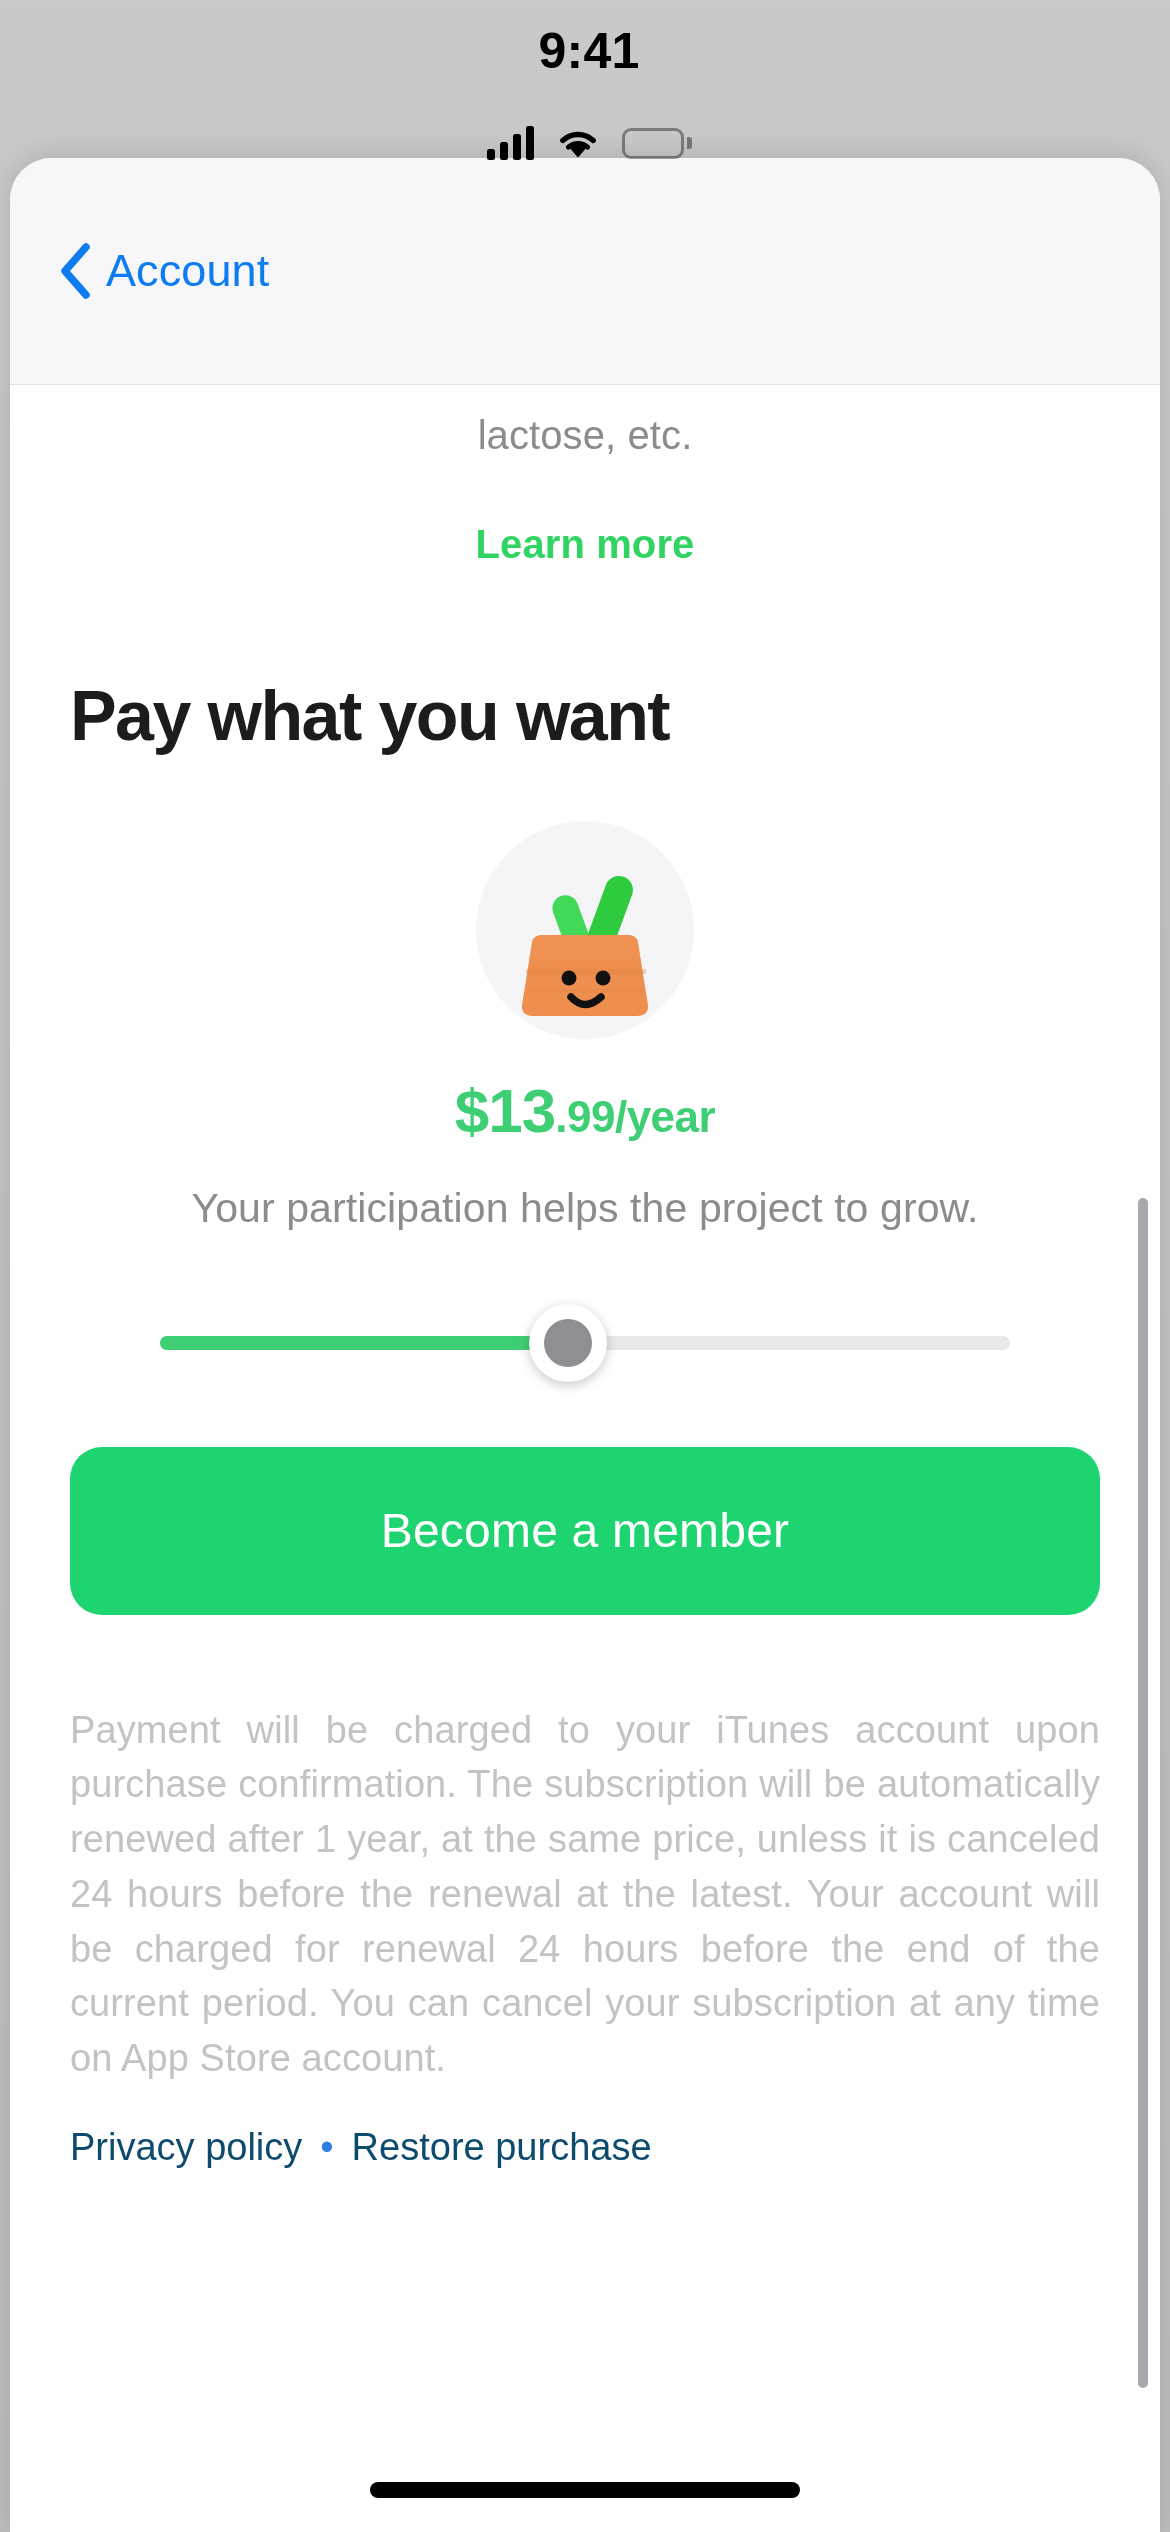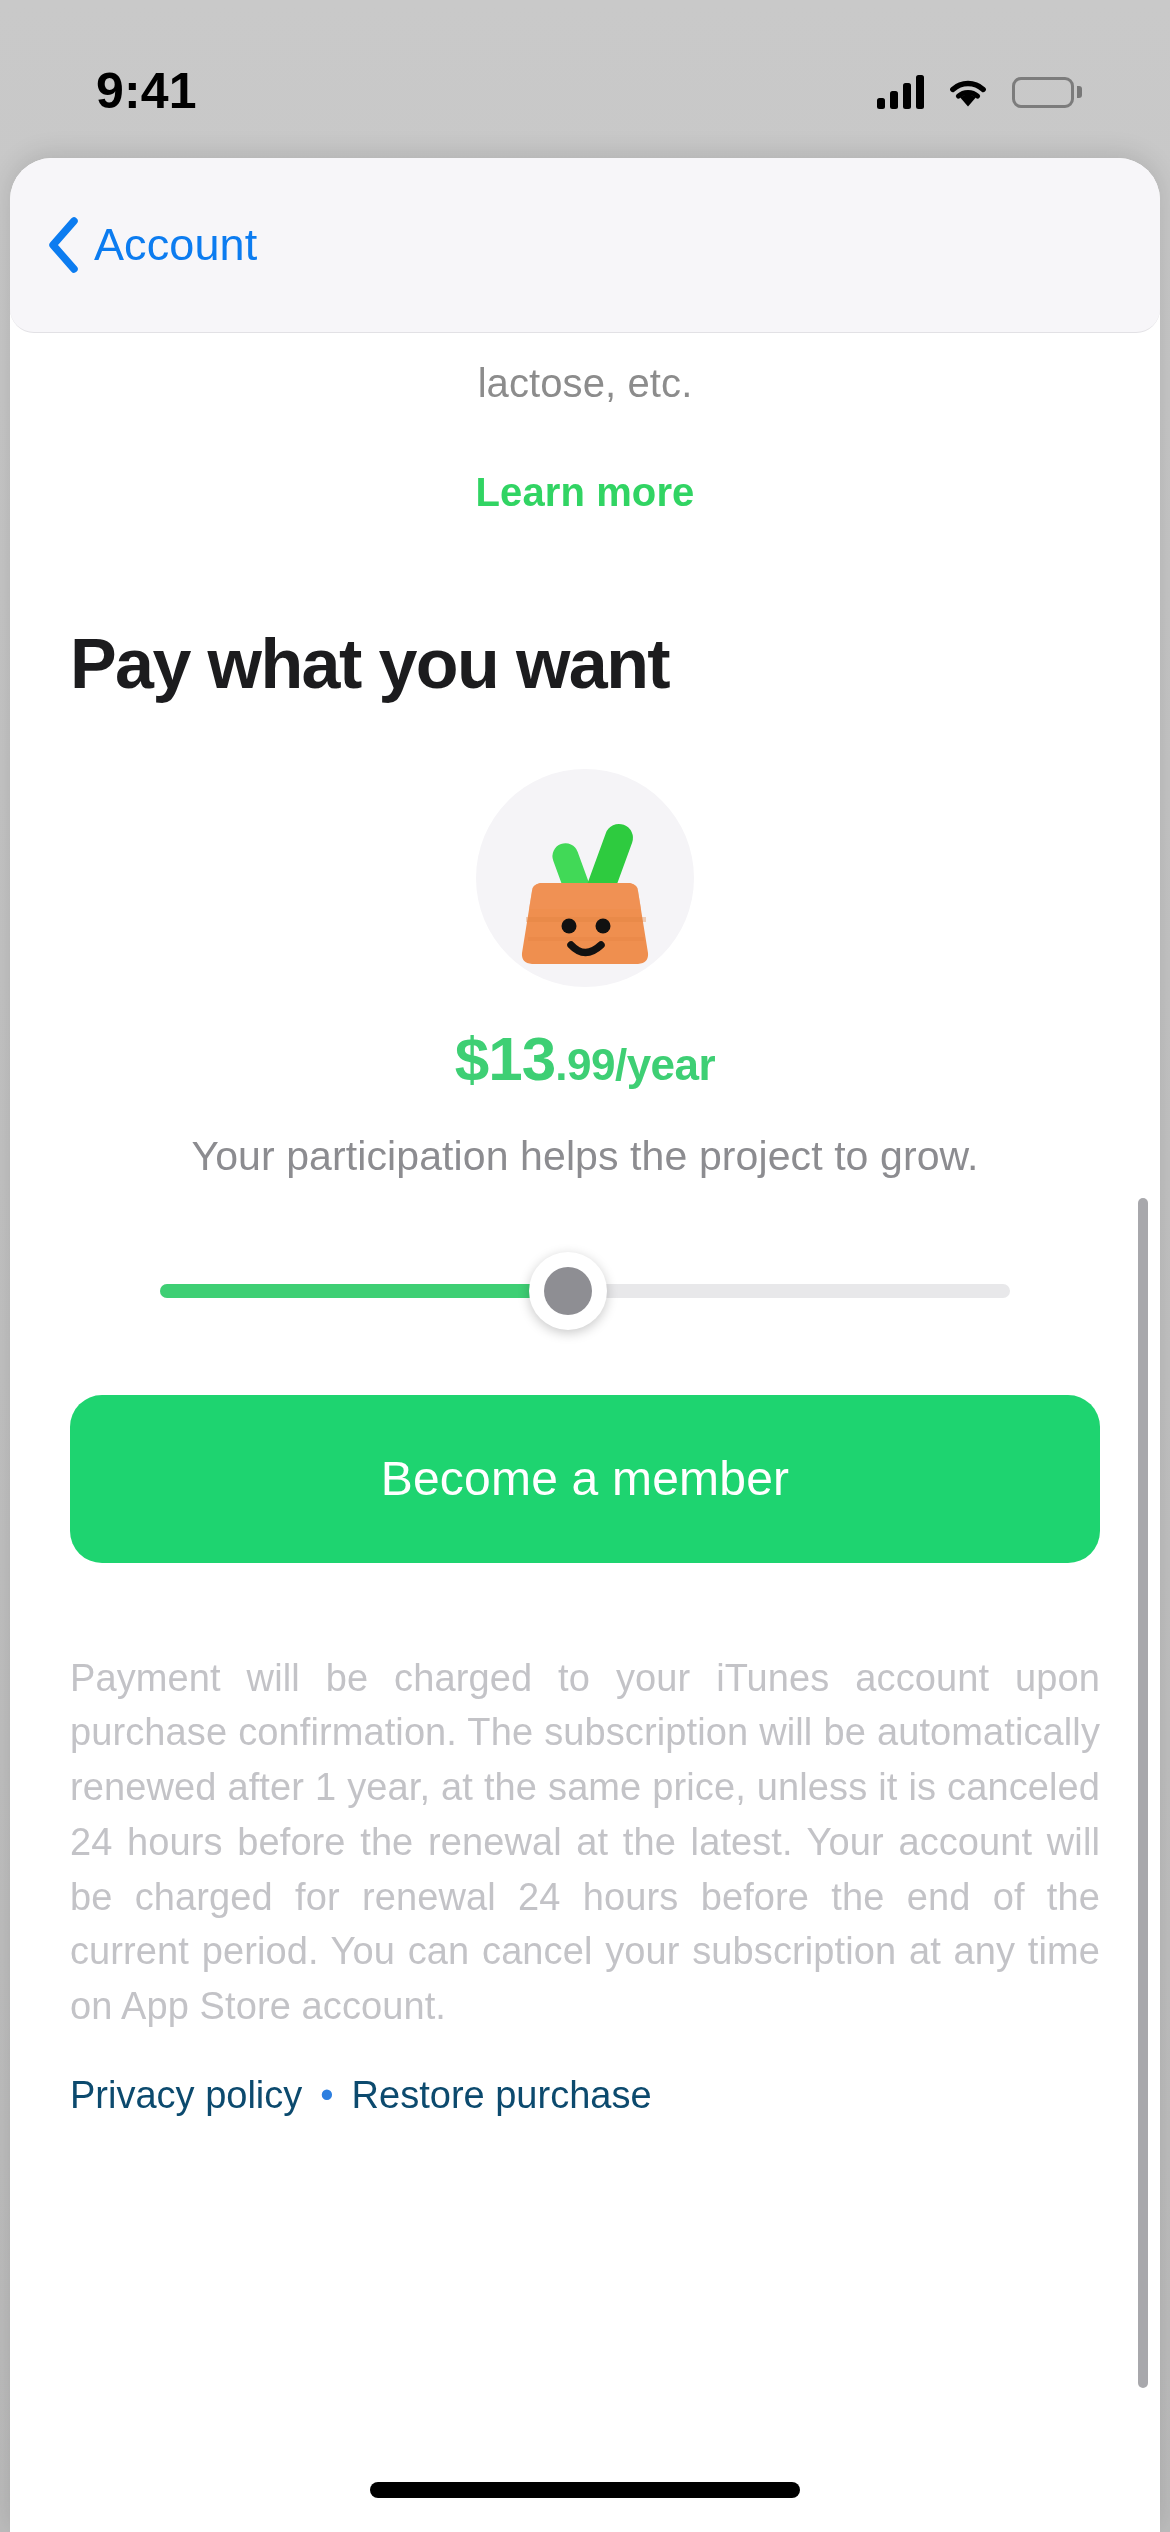--- a/index.html
+++ b/index.html
@@ -19,20 +19,21 @@
   }
 
   
   .status-bar {
     position:absolute; top:0; left:0;
     width:1170px; height:160px;
     display:flex; align-items:center;
     justify-content:space-between;
     padding:0 88px 0 96px;
     z-index:40;
+    flex-direction:column;
   }
   .status-time {
     font-size:50px; font-weight:600;
     color:#000; letter-spacing:0.2px;
     margin-top:22px;
   }
   .status-icons {
     display:flex; align-items:center; gap:22px;
     margin-top:24px;
   }
@@ -64,26 +65,25 @@
     width:1150px; height:2374px;
     background:#fff;
     border-radius:42px 42px 0 0;
     overflow:hidden;
     box-shadow:0 -4px 26px rgba(0,0,0,0.12);
   }
 
   
   .nav-bar {
     position:relative;
-    height:175px;
+    height:227px;
     background:#f7f6f9;
     border-bottom:1px solid #e2e1e5;
     display:flex; align-items:center;
-    padding-left:26px;
-    border-radius:24px;
+    padding-left:38px;
   }
   .nav-back {
     display:flex; align-items:center; gap:14px;
     cursor:pointer; background:none; border:none;
     padding:6px 10px;
   }
   .chevron-left { width:34px; height:56px; display:block; }
   .nav-back-label {
     font-size:45px; color:#0c7cf0;
     font-weight:400; letter-spacing:0.1px;

